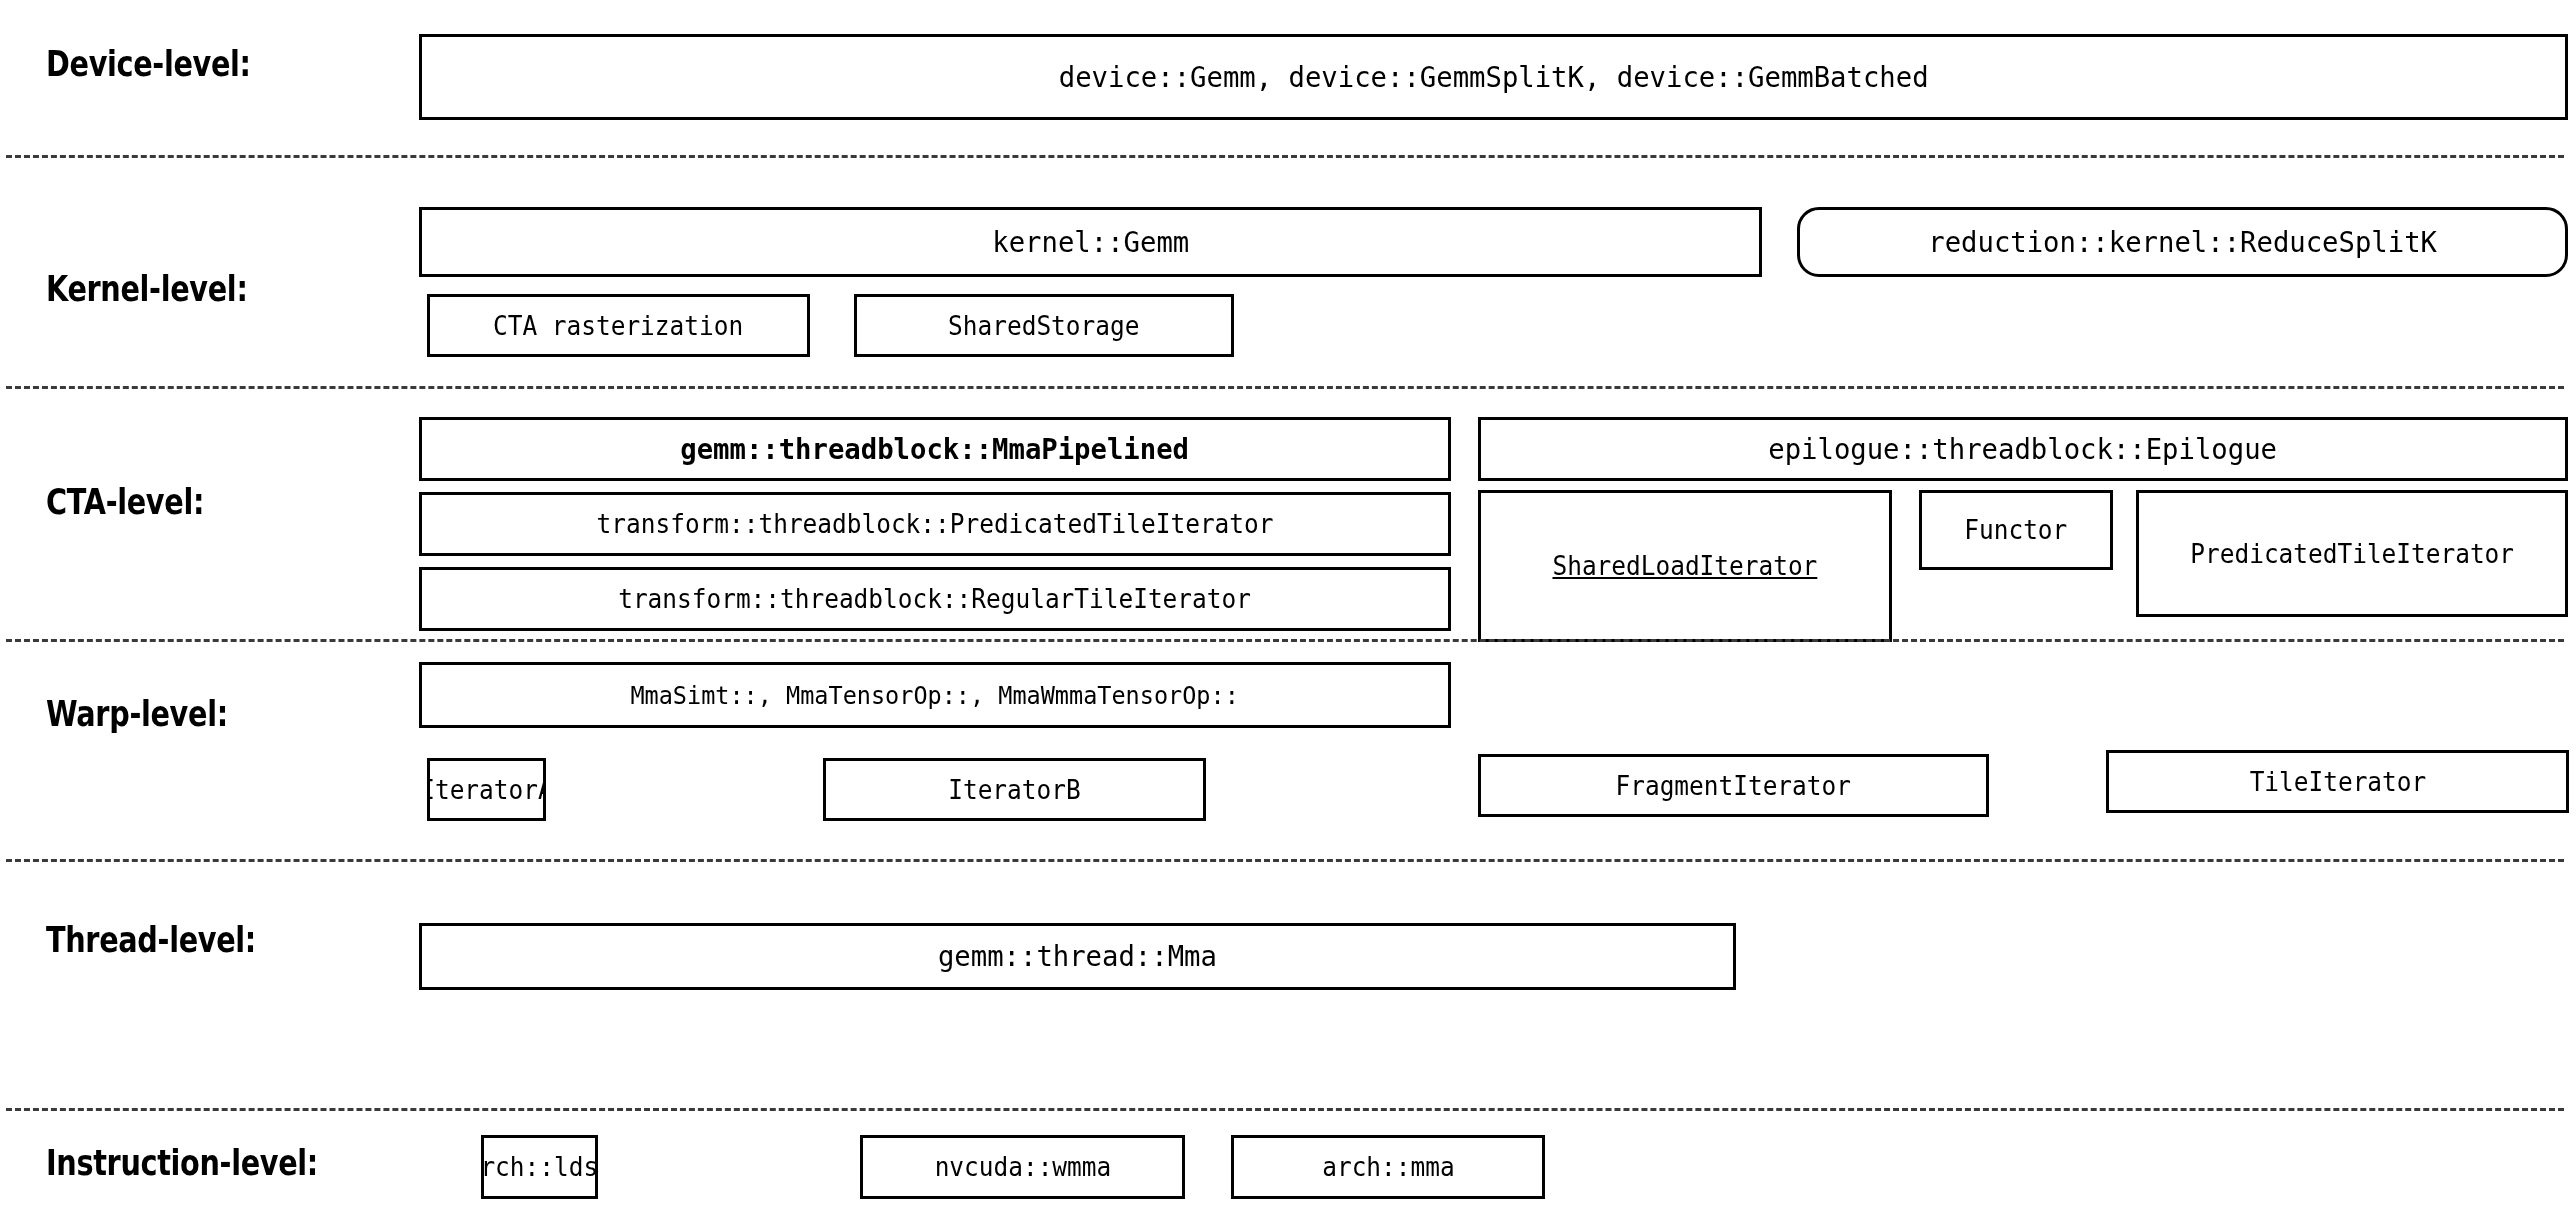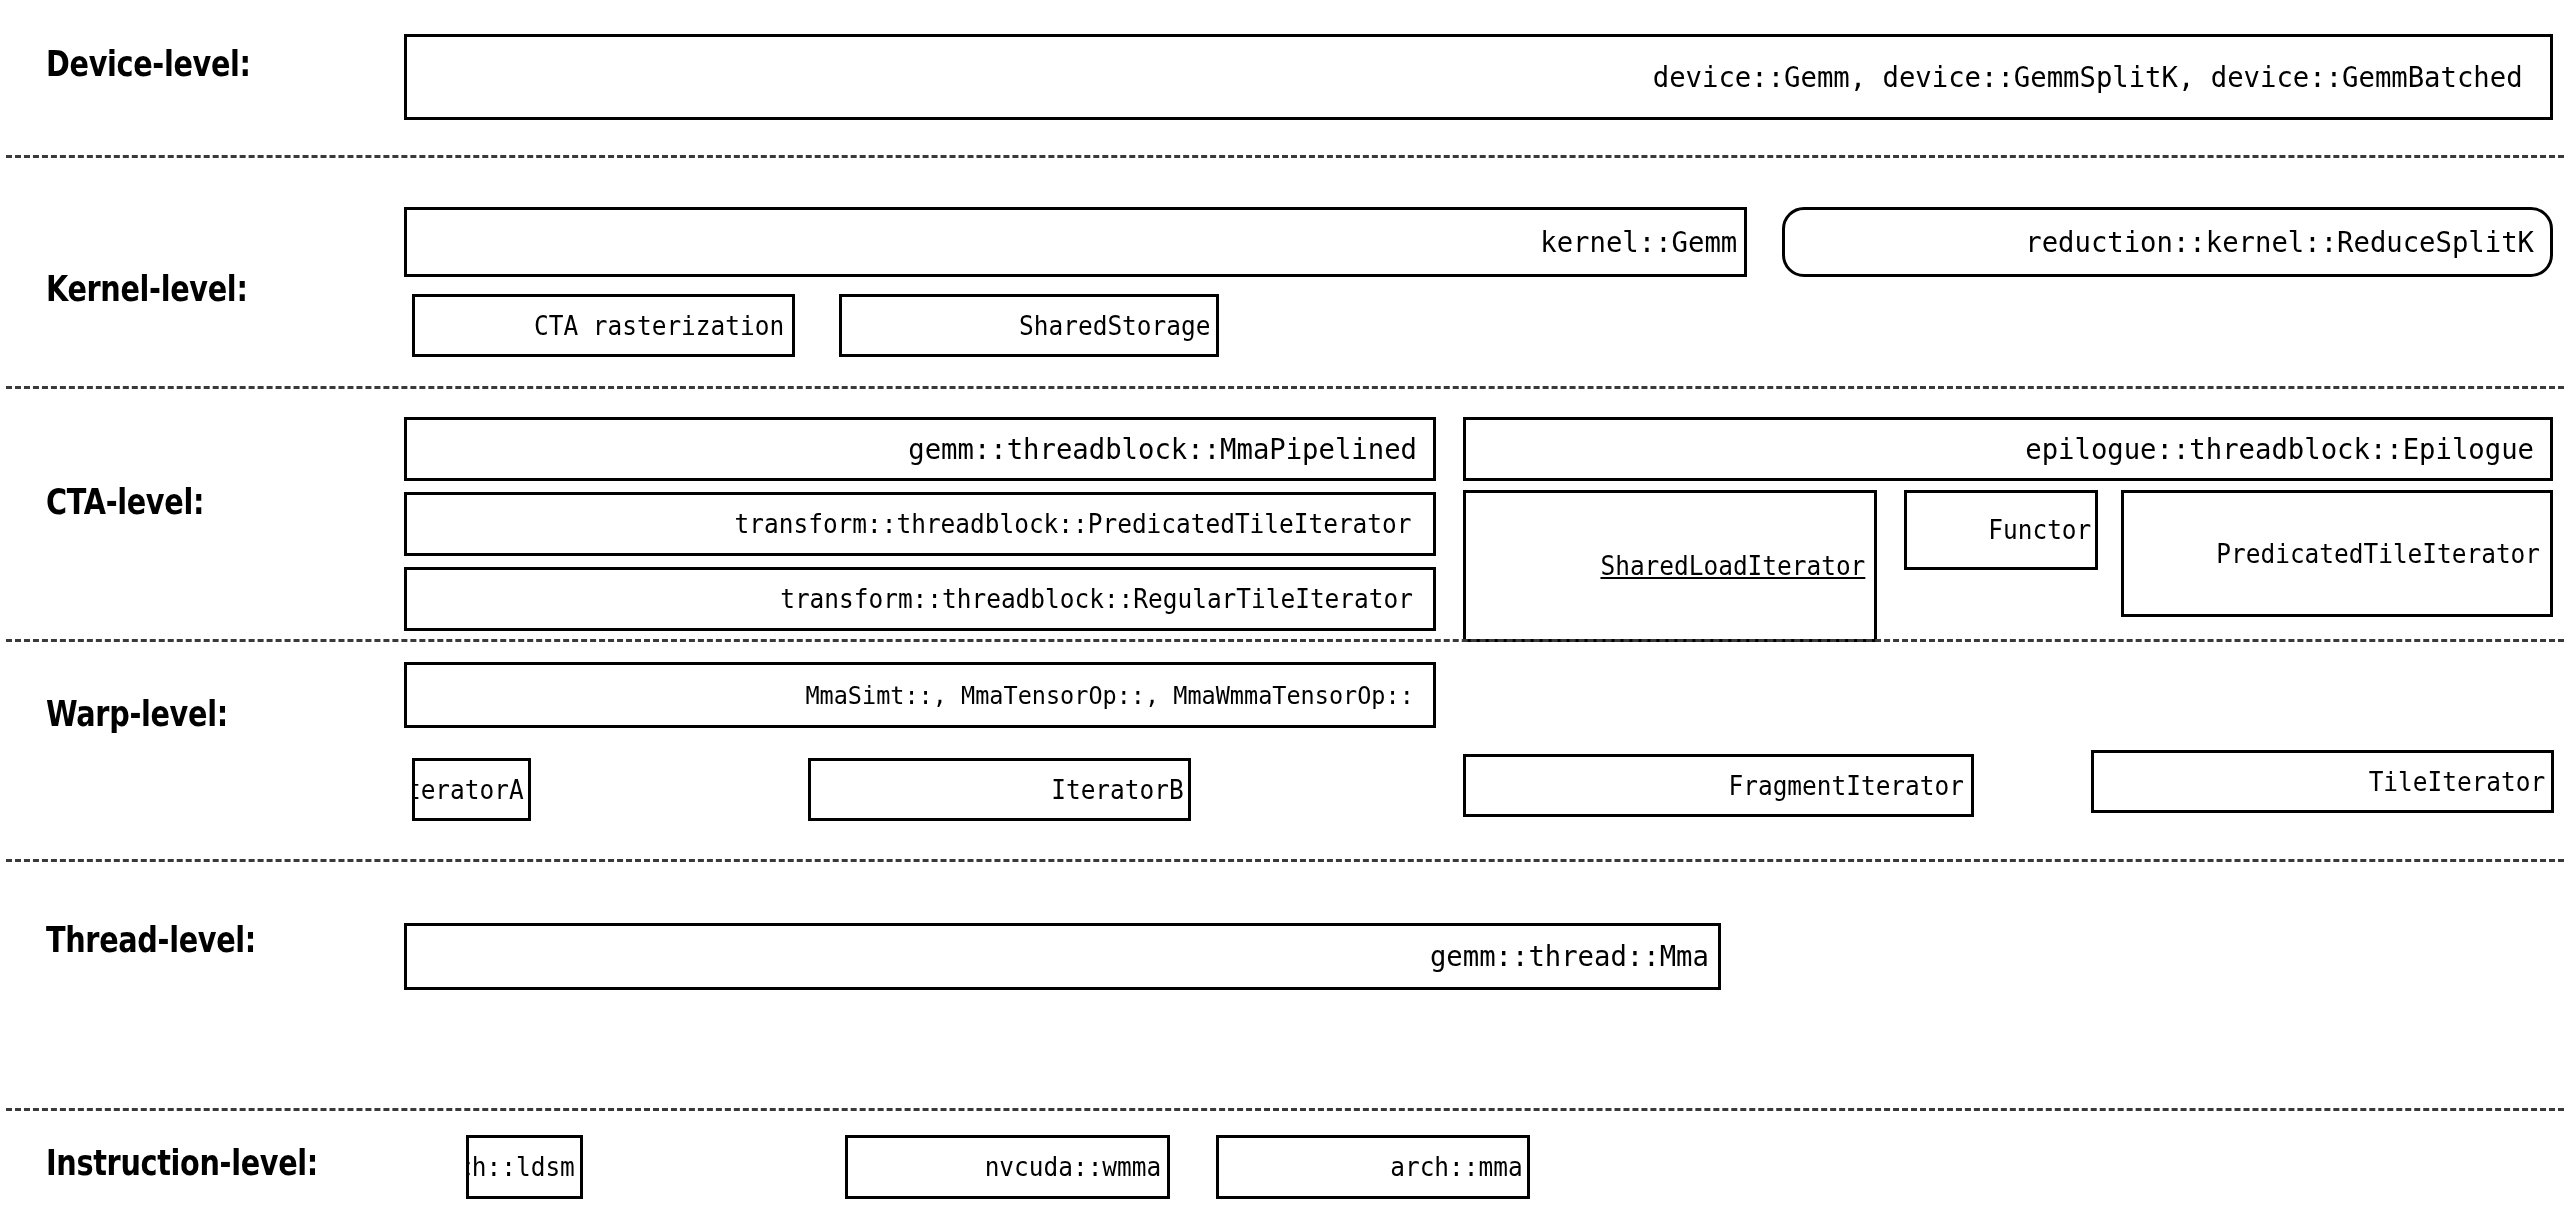--- a/index.html
+++ b/index.html
@@ -34,22 +34,23 @@
     height: 0;
     border-top: 3.8px dashed #3a3a3a;
   }
   .box {
     position: absolute;
     box-sizing: border-box;
     border: 3.1px solid #000000;
     background: #ffffff;
     display: flex;
     align-items: center;
-    justify-content: flex-end;
+    justify-content: center;
     overflow: hidden;
+    margin-left: 15px;
   }
   .box > span {
     font-family: "DejaVu Sans Mono", monospace;
     font-size: 29px;
     color: #000000;
     white-space: nowrap;
     line-height: 1;
     transform: scaleX(0.94);
   }
   .box.small > span { font-size: 26px; }
@@ -83,21 +84,21 @@
   </div>
 
   <div class="box small" style="left:839px; top:294px; width:380px; height:63px;">
     <span>SharedStorage</span>
   </div>
 
   <div class="sep" style="top:386px;"></div>
 
   <div class="level-label" style="left:46px; top:485px;">CTA-level:</div>
 
-  <div class="box" style="left:404px; top:417px; width:1032px; height:64px;">
+  <div class="box" style="left:404px; top:417px; width:1032px; height:64px;font-weight:bold;">
     <span>gemm::threadblock::MmaPipelined</span>
   </div>
 
   <div class="box small" style="left:404px; top:492px; width:1032px; height:64px;">
     <span>transform::threadblock::PredicatedTileIterator</span>
   </div>
 
   <div class="box small" style="left:404px; top:567px; width:1032px; height:64px;">
     <span>transform::threadblock::RegularTileIterator</span>
   </div>

